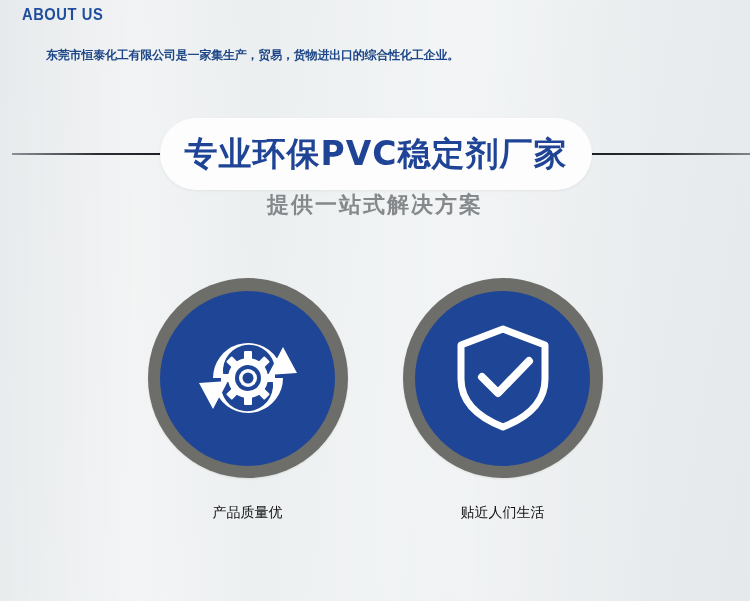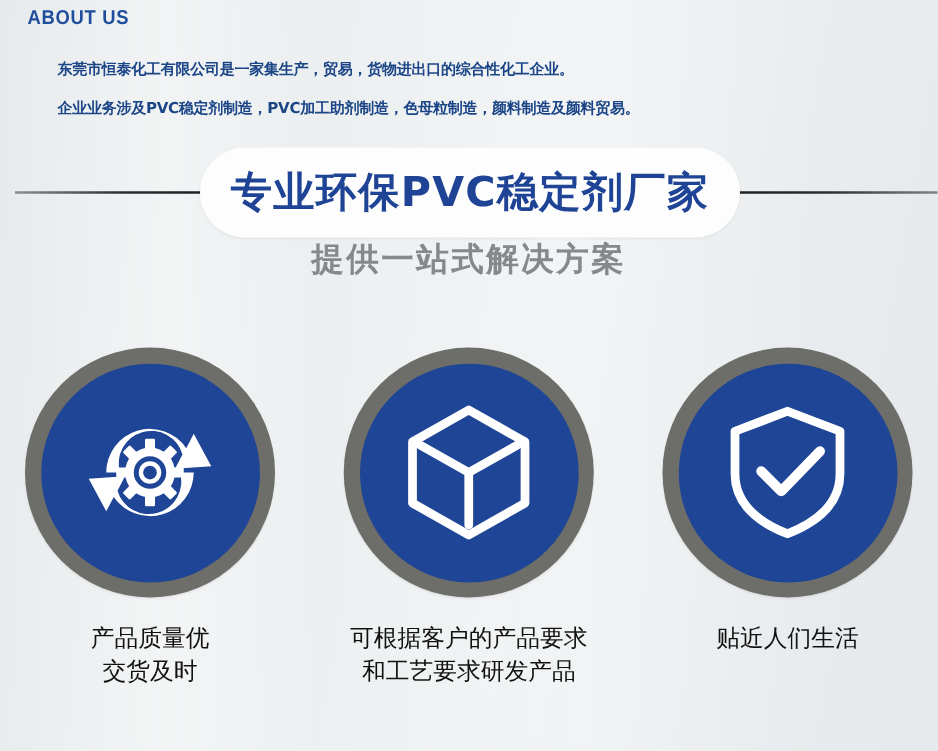--- a/index.html
+++ b/index.html
@@ -109,21 +109,21 @@
     white-space: nowrap;
     font-family: "DejaVu Sans", "Liberation Sans", sans-serif;
   }
   .banner-sub {
     position: absolute;
     left: 0;
     top: 190px;
     width: 750px;
     text-align: center;
     color: #86898c;
-    font-size: 26px;
+    font-size: 22px;
     font-weight: bold;
     letter-spacing: 2px;
     font-family: "DejaVu Sans", "Liberation Sans", sans-serif;
   }
 
   
   .features {
     position: absolute;
     left: 0;
     top: 278px;
@@ -157,38 +157,37 @@
     align-items: center;
     justify-content: center;
   }
   .circle-inner svg {
     display: block;
   }
   .feature-caption {
     margin-top: 21px;
     text-align: center;
     color: #111111;
-    font-size: 19px;
+    font-size: 14px;
     line-height: 26px;
     font-weight: 500;
     font-family: Liberation Sans, sans-serif;
     white-space: nowrap;
   }
 </style>
 </head>
 <body>
 
 <div id="page">
   <div id="sheen"></div>
 
   <div class="about-us">ABOUT US</div>
 
   <div class="intro">
     <div class="intro-line">东莞市恒泰化工有限公司是一家集生产，贸易，货物进出口的综合性化工企业。</div>
-    <div class="intro-line">企业业务涉及PVC稳定剂制造，PVC加工助剂制造，色母粒制造，颜料制造及颜料贸易。</div>
   </div>
 
   <div class="banner">
     <div class="banner-rule left"></div>
     <div class="banner-rule right"></div>
     <div class="banner-pill">
       <div class="banner-title">专业环保PVC稳定剂厂家</div>
     </div>
   </div>
 
@@ -233,42 +232,23 @@
               </g>
               <circle cx="61" cy="61" r="13" fill="#1f4596"></circle>
               <circle cx="61" cy="61" r="9" fill="#ffffff"></circle>
               <circle cx="61" cy="61" r="5.5" fill="#1f4596"></circle>
             </svg>
           </span>
         </div>
       </div>
       <div class="feature-caption">
         <div>产品质量优</div>
-        <div>交货及时</div>
       </div>
     </div>
 
-    <div class="feature">
-      <div class="circle-outer">
-        <div class="circle-inner">
-          <span>
-            <svg width="118" height="118" viewBox="0 0 118 118" aria-hidden="true">
-              <path d="M 59 9 L 104 34.5 L 104 83.5 L 59 109 L 14 83.5 L 14 34.5 Z" fill="none" stroke="#ffffff" stroke-width="7" stroke-linejoin="round"></path>
-              <path d="M 59 59 L 59 101" fill="none" stroke="#ffffff" stroke-width="7" stroke-linecap="round"></path>
-              <path d="M 59 59 L 20 37" fill="none" stroke="#ffffff" stroke-width="7" stroke-linecap="round"></path>
-              <path d="M 59 59 L 98 37" fill="none" stroke="#ffffff" stroke-width="7" stroke-linecap="round"></path>
-            </svg>
-          </span>
-        </div>
-      </div>
-      <div class="feature-caption">
-        <div>可根据客户的产品要求</div>
-        <div>和工艺要求研发产品</div>
-      </div>
-    </div>
 
     <div class="feature">
       <div class="circle-outer">
         <div class="circle-inner">
           <span>
             <svg width="118" height="118" viewBox="0 0 118 118" aria-hidden="true">
               <path d="M 59 10
                        L 101 26
                        L 101 60
                        C 101 84 82 99 59 108

